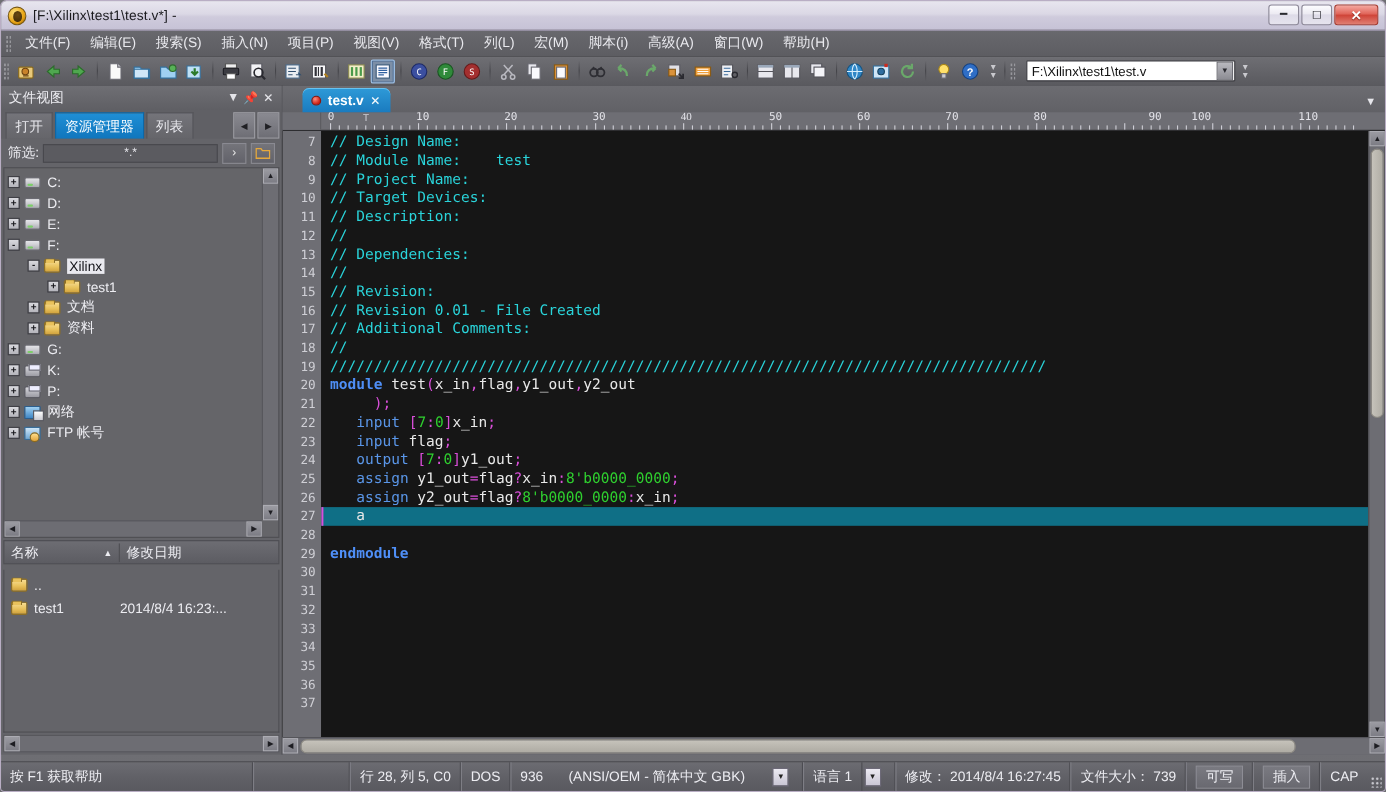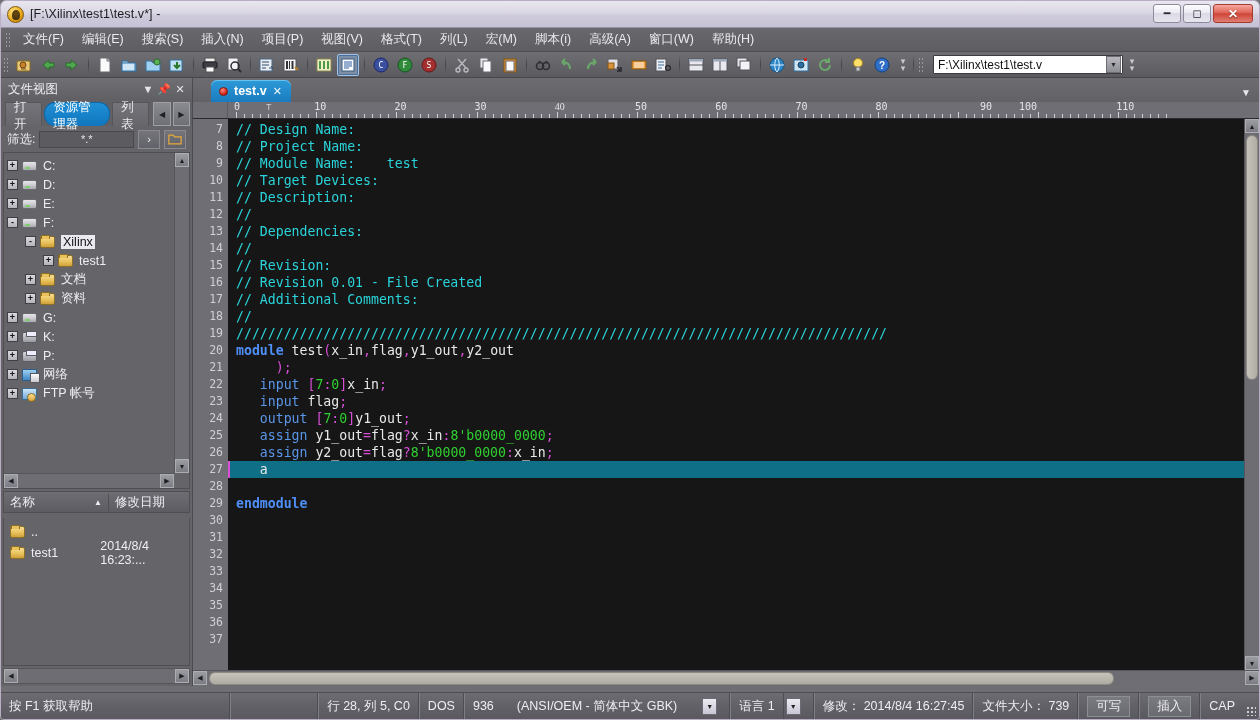--- a/index.html
+++ b/index.html
@@ -88,33 +88,33 @@
   #pathbox .arrow {
     width:15px; height:17px; margin:1px; flex:none;
     background: linear-gradient(180deg,#b8b8be,#8d8d94);
     border:1px solid #6c6c73; display:flex; align-items:center; justify-content:center;
     color:#2a2a30; font-size:7px;
   }
   .dblchev { width:12px; margin-left:3px; color:#c9c9ce; font-size:9px; line-height:7px; text-align:center;}
   
   #main { position:absolute; left:0; top:77px; right:0; bottom:33px; display:flex; }
   
-  #leftpanel { width:192px; flex:none; display:flex; flex-direction:column;
+  #leftpanel { width:256px; flex:none; display:flex; flex-direction:column;
     background:#646469; border-right:1px solid #4a4a4f; }
   #fv-head { height:22px; display:flex; align-items:center; padding:0 4px 0 7px;
     background: linear-gradient(180deg,#6f6f74,#5f5f64); }
   #fv-head .t { flex:1; color:#ececf1; font-size:12.5px; }
   .hbtn { width:16px; height:16px; display:flex; align-items:center; justify-content:center;
     color:#e4e4e9; font-size:11px; }
   #fv-tabs { height:26px; display:flex; align-items:stretch; padding:2px 2px 0 4px;
     background:#606065; }
   .ftab { padding:2px 8px 0 8px; display:flex; align-items:center; color:#e8e8ed; font-size:12.5px;
     background:linear-gradient(180deg,#74747a,#65656a); border:1px solid #55555a; border-bottom:none;
     margin-right:2px; }
-  .ftab.sel { background:linear-gradient(180deg,#1f8fd6,#1076bd); color:#fff; border-color:#0d67a6;border-radius:11px; }
+  .ftab.sel { background:linear-gradient(180deg,#1f8fd6,#1076bd); color:#fff; border-color:#0d67a6; }
   .fnav { width:20px; margin-left:2px; display:flex; align-items:center; justify-content:center;
     background:linear-gradient(180deg,#8a8a91,#6e6e75); border:1px solid #9e9ea5; color:#202024; font-size:8px; }
   #filterrow { height:26px; display:flex; align-items:center; gap:4px; padding:0 6px; }
   #filterrow .lbl { color:#ececf1; font-size:12.5px; }
   #filterbox { flex:1; height:17px; background:#5b5b60; border:1px solid #48484d;
     color:#e7e7ec; font-size:11px; text-align:center; line-height:15px; }
   .fbtn { width:22px; height:19px; display:flex; align-items:center; justify-content:center;
     background:linear-gradient(180deg,#74747a,#62626a); border:1px solid #8a8a92; color:#eee; font-size:11px; }
   #treewrap { flex:1; position:relative; margin:0 2px; background:#656569;
     border:1px solid #4e4e53; overflow:hidden; }
@@ -849,22 +849,22 @@
             <div class="ln">31</div>
             <div class="ln">32</div>
             <div class="ln">33</div>
             <div class="ln">34</div>
             <div class="ln">35</div>
             <div class="ln">36</div>
             <div class="ln">37</div>
           </div>
         <div id="code">
             <div class="cline"><span class="cm">// Design Name:</span></div>
+            <div class="cline"><span class="cm">// Module Name:    test</span></div>
             <div class="cline"><span class="cm">// Project Name:</span></div>
-            <div class="cline"><span class="cm">// Module Name:    test</span></div>
             <div class="cline"><span class="cm">// Target Devices:</span></div>
             <div class="cline"><span class="cm">// Description:</span></div>
             <div class="cline"><span class="cm">//</span></div>
             <div class="cline"><span class="cm">// Dependencies:</span></div>
             <div class="cline"><span class="cm">//</span></div>
             <div class="cline"><span class="cm">// Revision:</span></div>
             <div class="cline"><span class="cm">// Revision 0.01 - File Created</span></div>
             <div class="cline"><span class="cm">// Additional Comments:</span></div>
             <div class="cline"><span class="cm">//</span></div>
             <div class="cline"><span class="cm">//////////////////////////////////////////////////////////////////////////////////</span></div>

